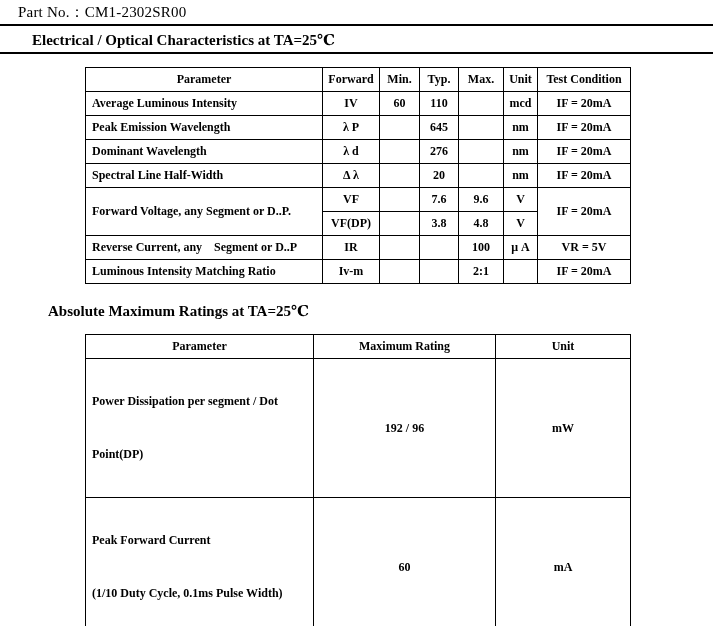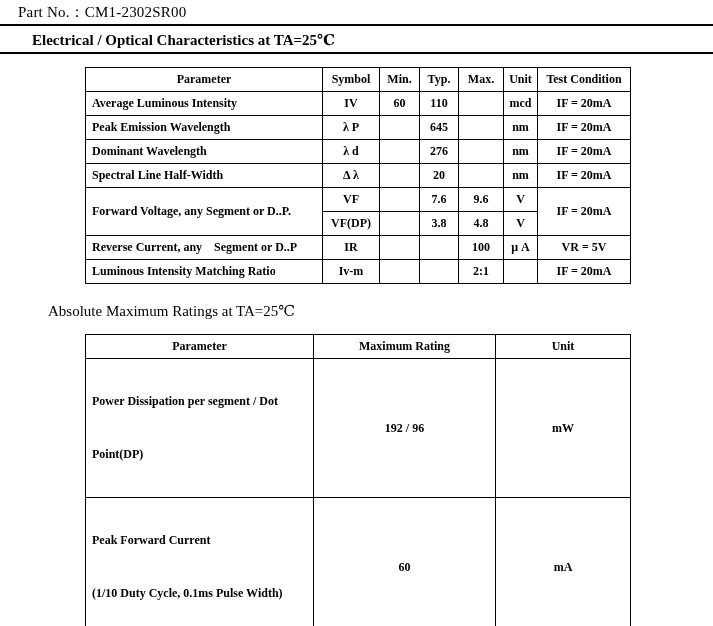--- a/index.html
+++ b/index.html
@@ -14,21 +14,21 @@
     font-weight:normal; font-size:15px;
     padding:3px 16px 2px 18px;
     letter-spacing:0.2px;
   }
   .rule { border-top:2px solid #000; width:713px; }
   .section1 {
     font-weight:bold; font-size:15px;
     padding:5px 0 3px 32px;
   }
   .section2 {
-    font-weight:normal; font-size:15px;
+    font-weight:bold; font-size:15px;
     margin:18px 0 0 48px;
   }
   .tblwrap1 { margin:13px 0 0 85px; }
   .tblwrap2 { margin:14px 0 0 85px; }
   table {
     border-collapse:collapse;
     table-layout:fixed;
     font-size:12px;
     font-weight:bold;
     padding-left:48px;
@@ -77,21 +77,21 @@
         <col class="c-sym">
         <col class="c-min">
         <col class="c-typ">
         <col class="c-max">
         <col class="c-unit">
         <col class="c-cond">
     </colgroup>
     <thead>
       <tr>
         <th>Parameter</th>
-        <th>Symbol</th>
+        <th>Forward</th>
         <th>Min.</th>
         <th>Typ.</th>
         <th>Max.</th>
         <th>Unit</th>
         <th>Test Condition</th>
       </tr>
     </thead>
     <tbody>
       <tr>
         <td class="p">Average Luminous Intensity</td>

